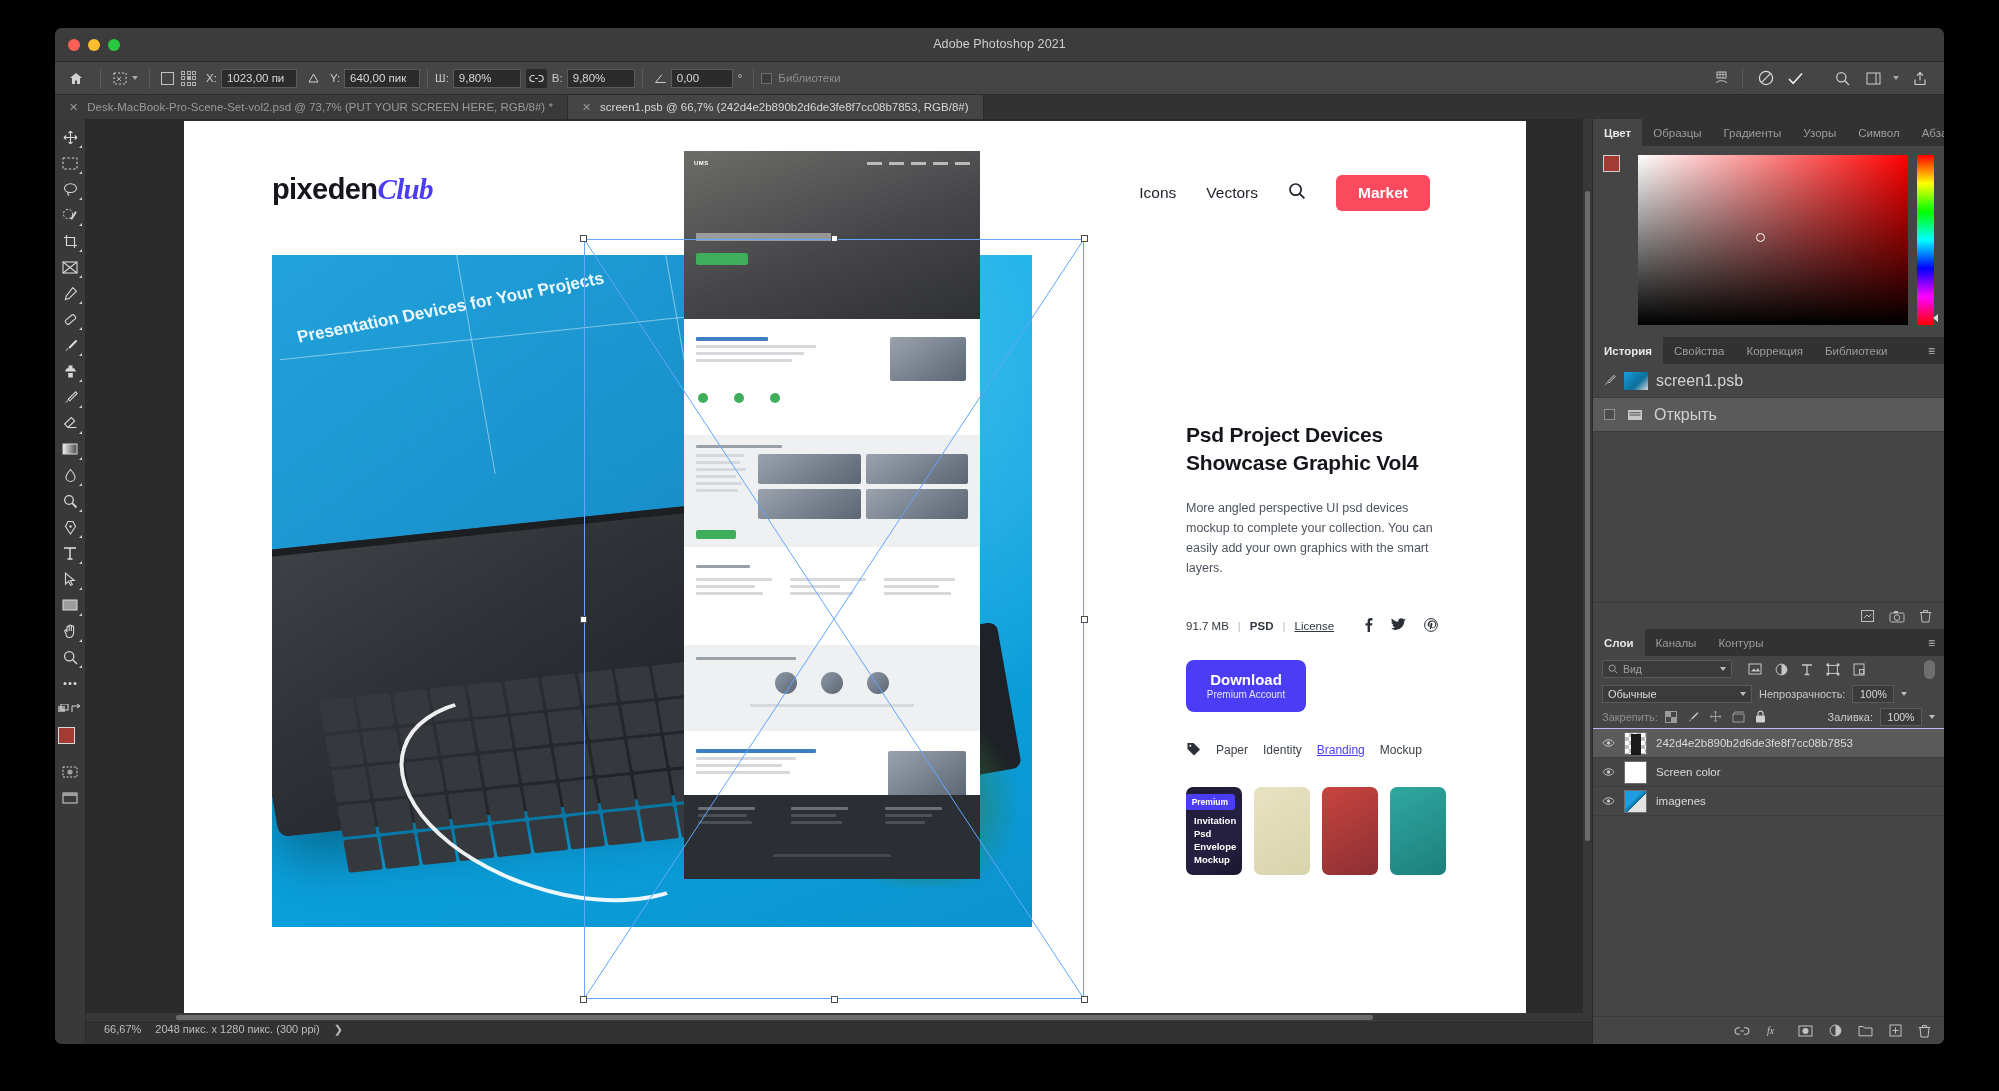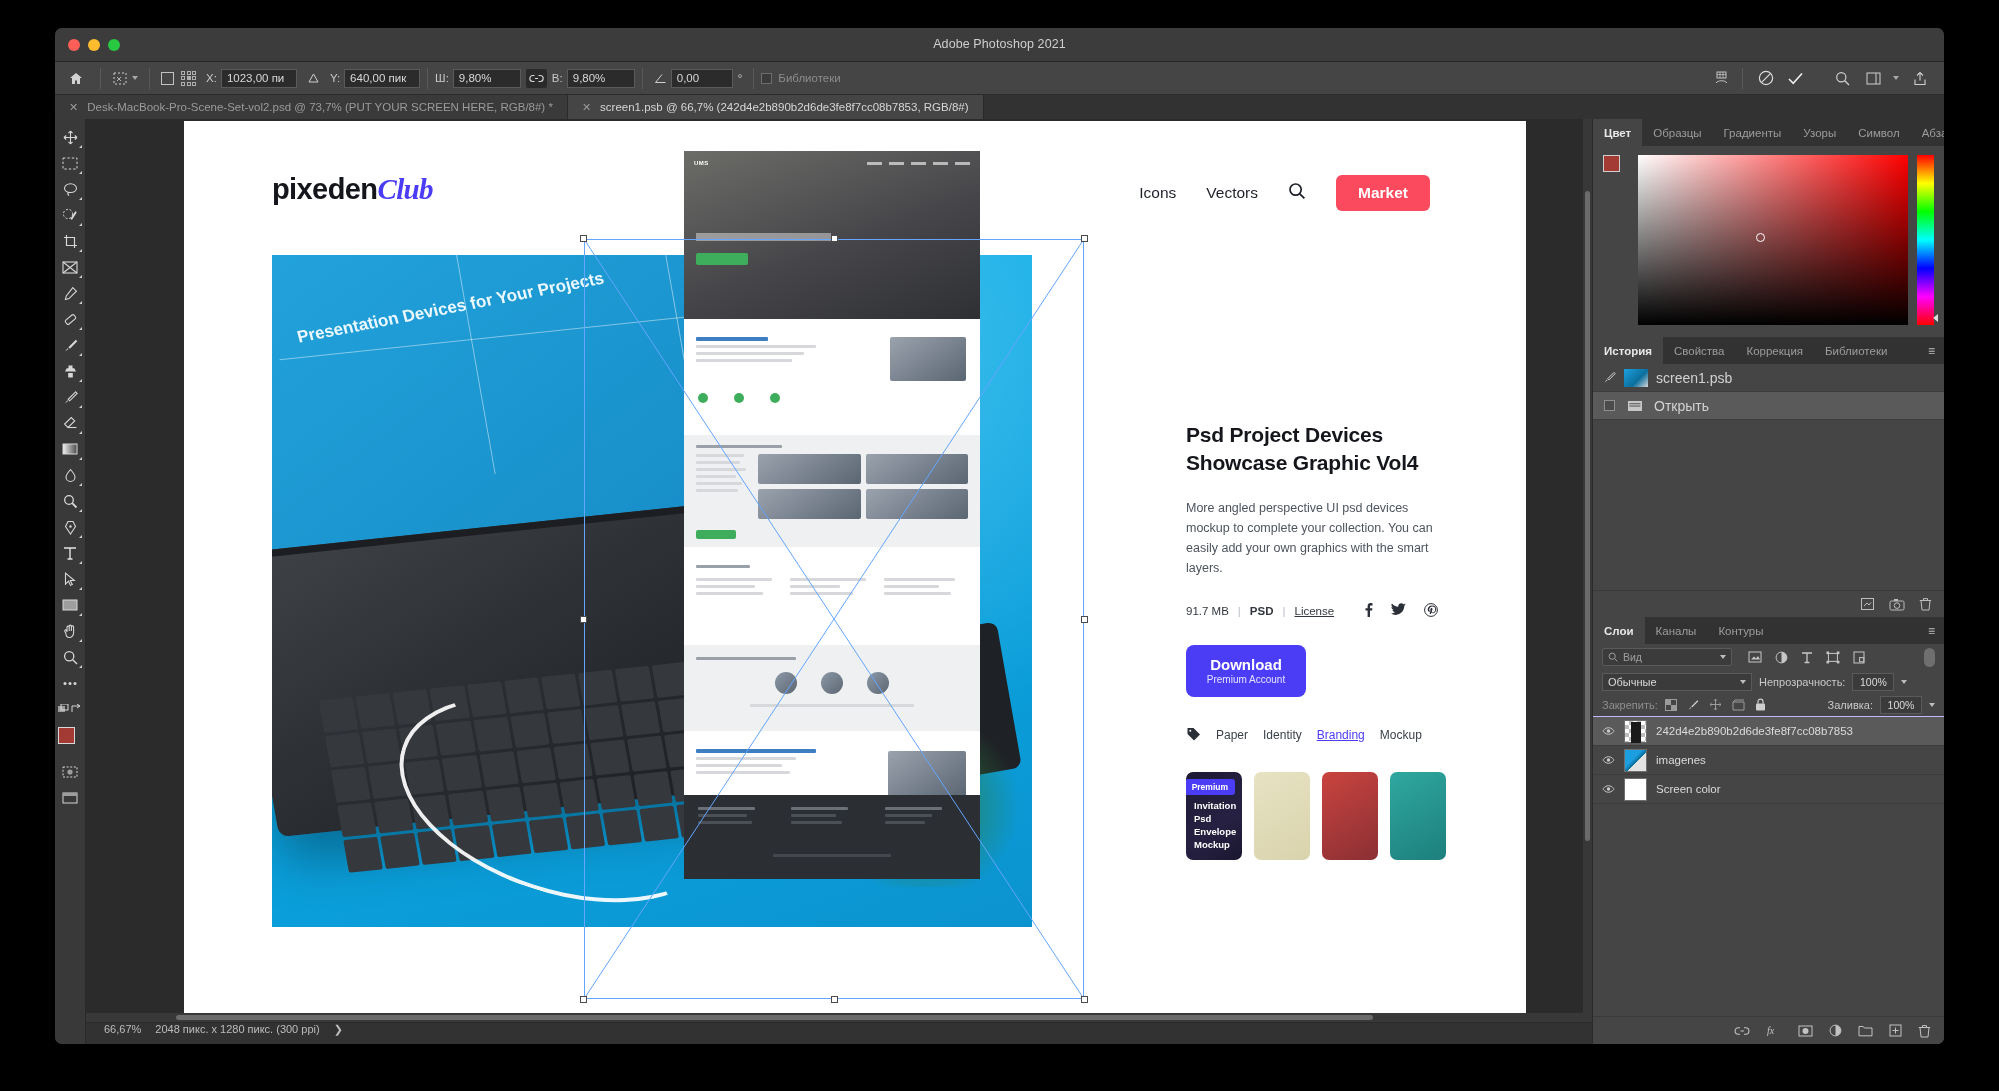--- a/index.html
+++ b/index.html
@@ -130,21 +130,21 @@
   .phone { position: absolute; right: 3%; top: 56%; width: 16%; height: 22%;
            background: #1e2125; border-radius: 9px; transform: rotate(-10deg); }
   .earbuds { position: absolute; left: 16%; bottom: 5%; width: 44%; height: 28%;
      border: 4px solid rgba(255,255,255,.92); border-radius: 50%;
      border-top-color: transparent; border-right-color: transparent; transform: rotate(18deg); }
   .plant { position: absolute; right: 2%; bottom: 6%; width: 20%; height: 30%;
      background: radial-gradient(circle at 40% 60%, #2f7d43, rgba(47,125,67,0) 62%); }
   .detail { position: absolute; left: 1002px; top: 300px; width: 260px; }
   .prod-title { font-size: 21px; line-height: 1.35; font-weight: 700; color: #14161c; letter-spacing: -.2px; }
   .prod-desc { margin-top: 20px; font-size: 12.5px; line-height: 1.62; color: #4e545e; }
-  .meta { margin-top: 24px; display: flex; align-items: center; gap: 9px; font-size: 11.5px; color: #31363f; }
+  .meta { margin-top: 39px; display: flex; align-items: center; gap: 9px; font-size: 11.5px; color: #31363f; }
   .meta .sep { color: #b9bec6; }
   .meta .lic { text-decoration: underline; color: #31363f; }
   .socials { display: flex; gap: 18px; margin-left: 22px; color: #2b2f37; }
   .dl-btn {
     margin-top: 26px; width: 120px; background: #4b3df5; color: #fff;
     border-radius: 8px; padding: 11px 0 12px; text-align: center;
   }
   .dl-btn .t1 { font-size: 15px; font-weight: 700; }
   .dl-btn .t2 { font-size: 10px; opacity: .85; margin-top: 1px; }
   .tags { margin-top: 30px; display: flex; align-items: center; gap: 15px; font-size: 12px; color: #3a3f48; }
@@ -203,22 +203,22 @@
   .cp-bg { position: absolute; left: 9px; top: 9px; width: 17px; height: 17px; background: #fff; border: 1.3px solid #8a8a8a; z-index: -1; }
   .cp-field { flex: 1; height: 170px; position: relative;
      background: linear-gradient(to top, #000, rgba(0,0,0,0)), linear-gradient(to right, #fff, #ff0000); }
   .cp-ring { position: absolute; left: 118px; top: 78px; width: 9px; height: 9px; border: 1.4px solid #fff; border-radius: 50%; }
   .cp-strip { width: 17px; height: 170px;
      background: linear-gradient(to bottom,#ff0000,#ffff00,#00ff00,#00ffff,#0000ff,#ff00ff,#ff0000);
      position: relative; }
   .cp-strip .mk { position: absolute; right: -4px; bottom: 3px; width: 0; height: 0;
      border-top: 4px solid transparent; border-bottom: 4px solid transparent; border-right: 5px solid #ddd; }
   .histpanel { background: #454545; flex: none; }
-  .histrow { height: 28px; display: flex; align-items: center; gap: 8px; padding: 0 9px;
-             font-size: 14px; color: #d2d2d2; border-bottom: 1px solid #3d3d3d; }
+  .histrow { height: 34px; display: flex; align-items: center; gap: 8px; padding: 0 9px;
+             font-size: 16px; color: #d2d2d2; border-bottom: 1px solid #3d3d3d; }
   .histrow.sel { background: #5a5a5a; }
   .histthumb { width: 24px; height: 18px; background: linear-gradient(135deg,#1c9fe0,#0b6f9c 60%,#d7d7d7); }
   .histbody { height: 170px; background: #454545; }
   .histtools { height: 27px; background: #454545; display: flex; align-items: center;
                justify-content: flex-end; gap: 14px; padding-right: 12px; border-top: 1px solid #3a3a3a; }
   .layerspanel { flex: 1; background: #454545; display: flex; flex-direction: column; min-height: 0; }
   .lp-search { height: 26px; display: flex; align-items: center; gap: 8px; padding: 0 9px; }
   .lp-sfield { width: 130px; height: 18px; background: #3b3b3b; border: 1px solid #5a5a5a; border-radius: 2px;
      display: flex; align-items: center; gap: 5px; padding: 0 5px; font-size: 10.5px; color: #9e9e9e; }
   .lp-filters { margin-left: 8px; display: flex; align-items: center; gap: 13px; color: #c7c7c7; }
@@ -1021,32 +1021,32 @@
             <span class="lthumb chk"></span>
             <span>242d4e2b890b2d6de3fe8f7cc08b7853</span>
           </div>
           <div class="layer">
             <span class="eye">
                 <svg width="14" height="10" viewBox="0 0 14 10">
                   <path d="M1 5s2.2-3.6 6-3.6S13 5 13 5s-2.2 3.6-6 3.6S1 5 1 5z" fill="none" stroke="#cdcdcd"></path>
                   <circle cx="7" cy="5" r="1.8" fill="#cdcdcd"></circle>
                 </svg>
               </span>
-            <span class="lthumb img"></span>
-            <span>imagenes</span>
+            <span class="lthumb"></span>
+            <span>Screen color</span>
           </div>
           <div class="layer">
             <span class="eye">
                 <svg width="14" height="10" viewBox="0 0 14 10">
                   <path d="M1 5s2.2-3.6 6-3.6S13 5 13 5s-2.2 3.6-6 3.6S1 5 1 5z" fill="none" stroke="#cdcdcd"></path>
                   <circle cx="7" cy="5" r="1.8" fill="#cdcdcd"></circle>
                 </svg>
               </span>
-            <span class="lthumb"></span>
-            <span>Screen color</span>
+            <span class="lthumb img"></span>
+            <span>imagenes</span>
           </div>
         </div>
 
         <div class="lp-bottom">
           <span class="ico">
               <svg width="16" height="10" viewBox="0 0 16 10">
                 <path d="M6.5 5H10M6 1.8H4.3a3.2 3.2 0 000 6.4H6M10 1.8h1.7a3.2 3.2 0 010 6.4H10" fill="none" stroke="#c2c2c2" stroke-width="1.1"></path>
               </svg>
             </span>
           <span class="ico">

